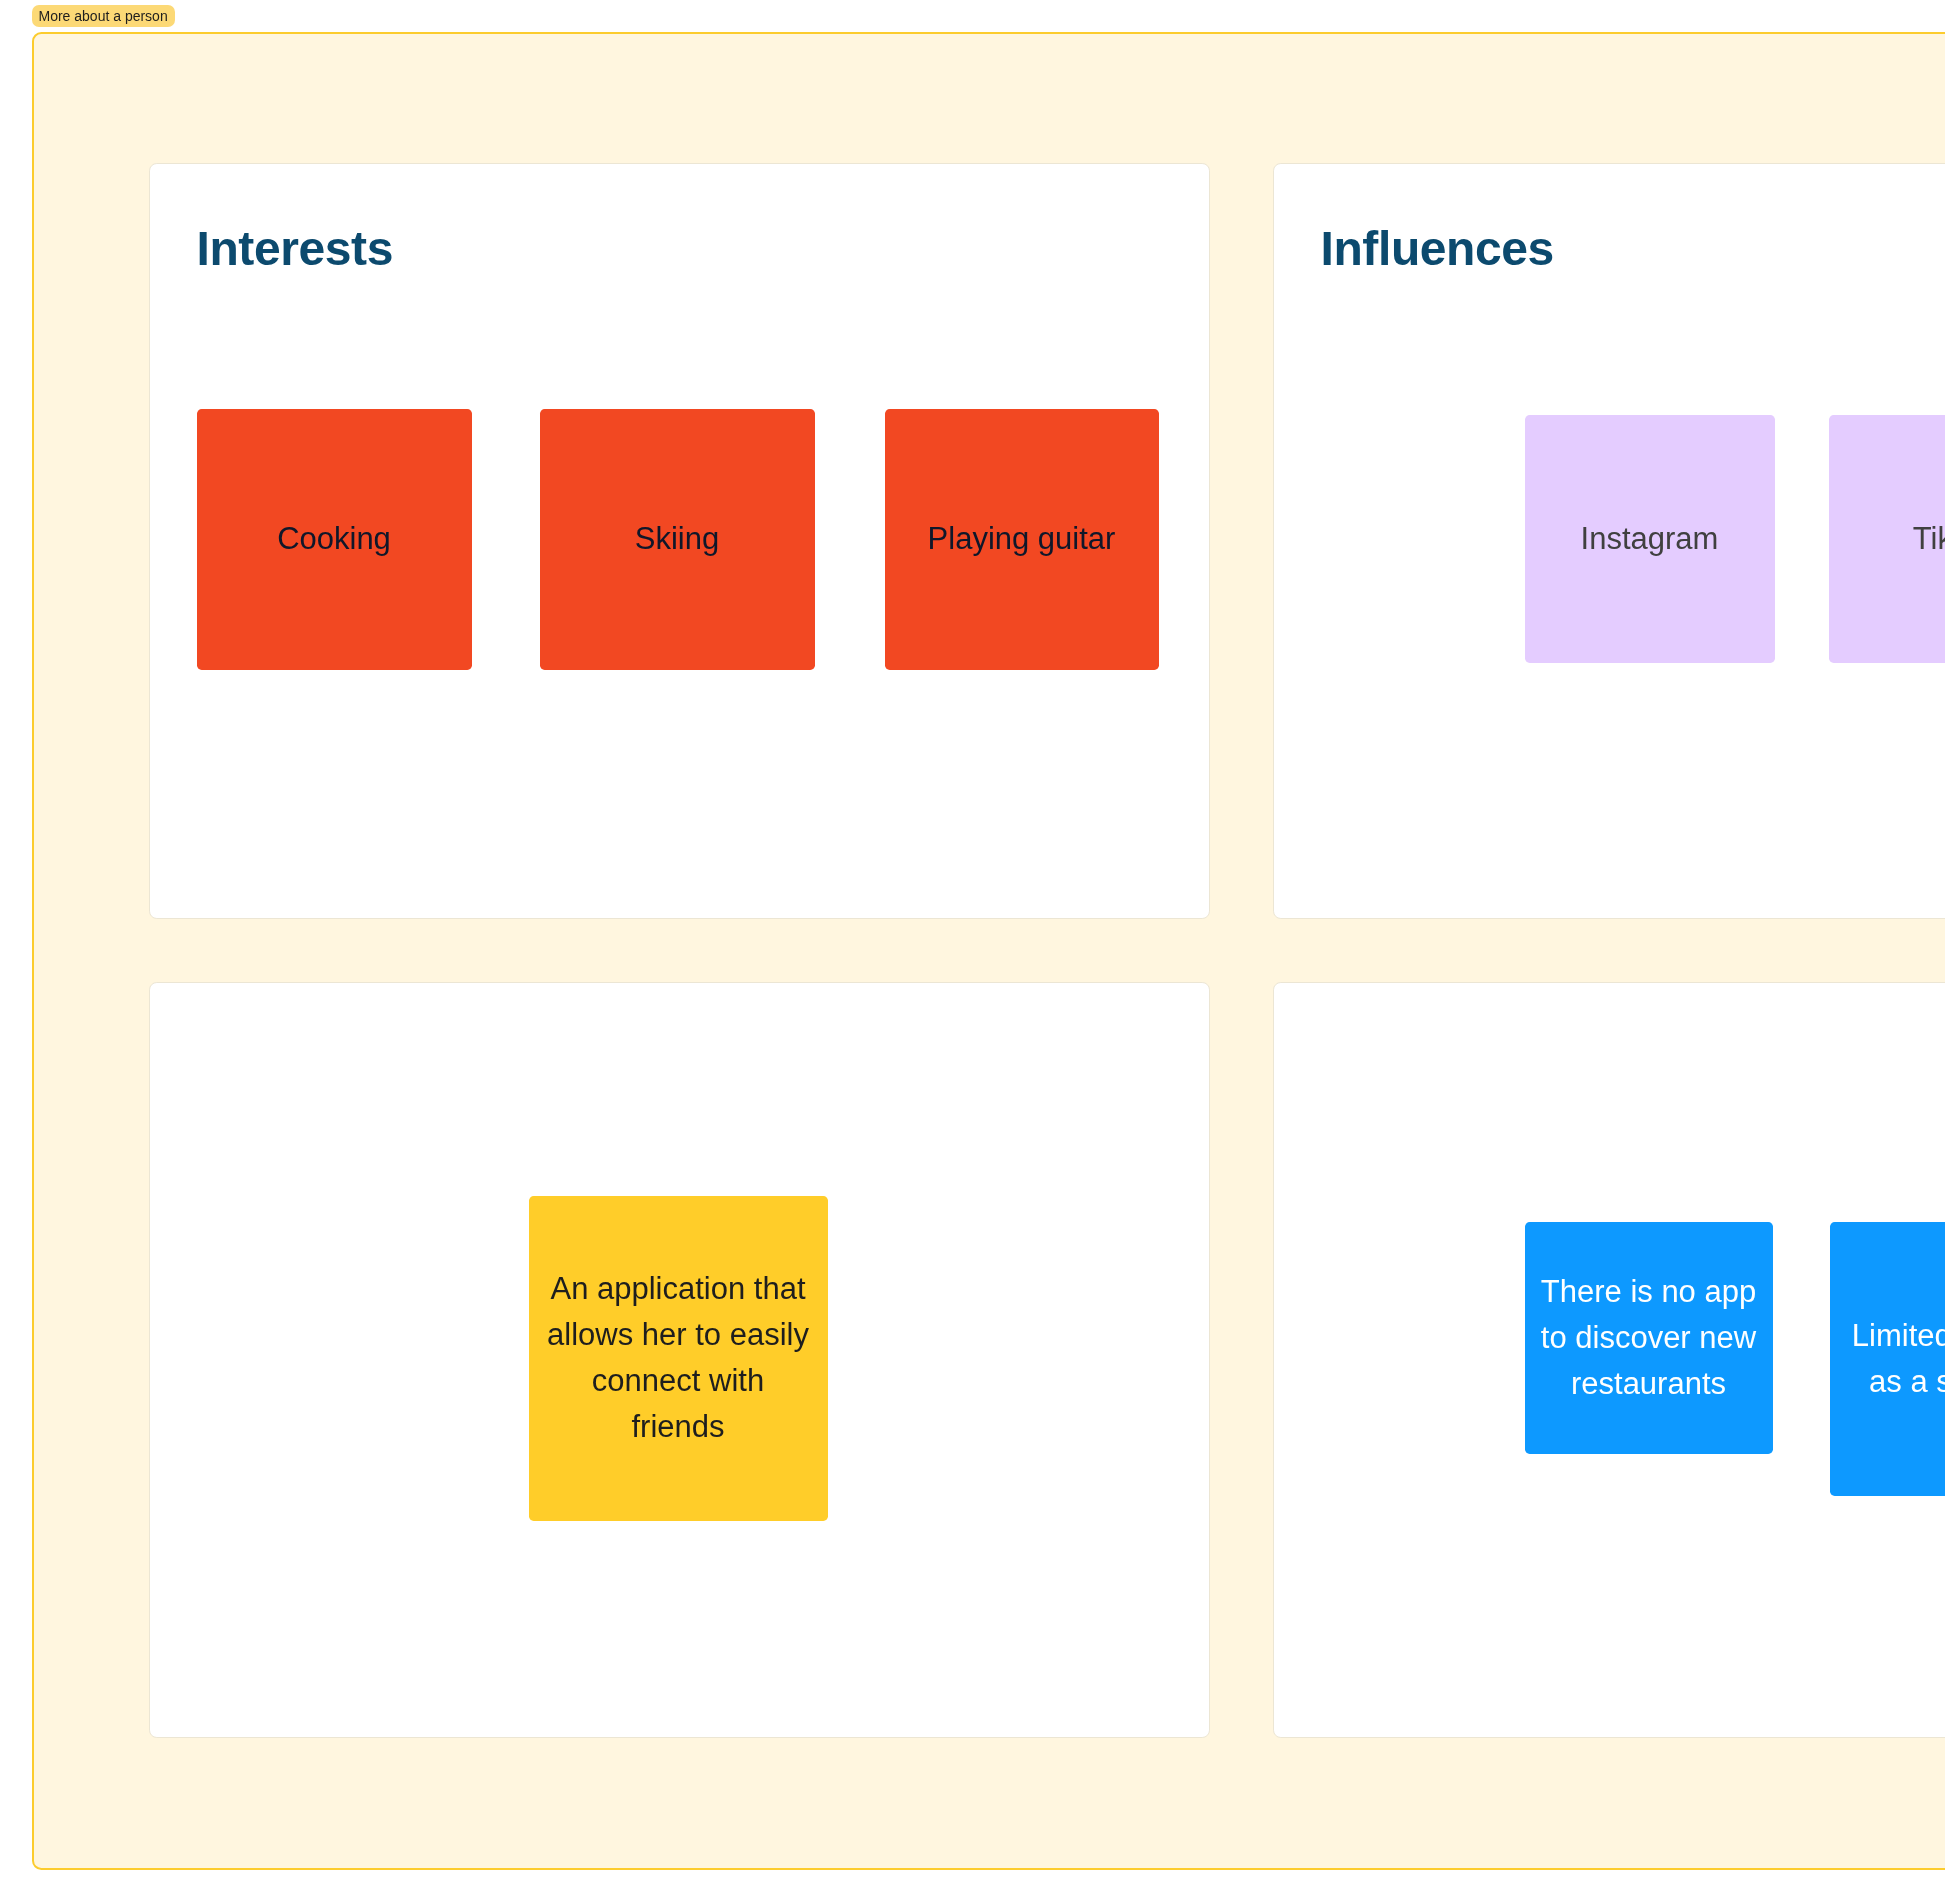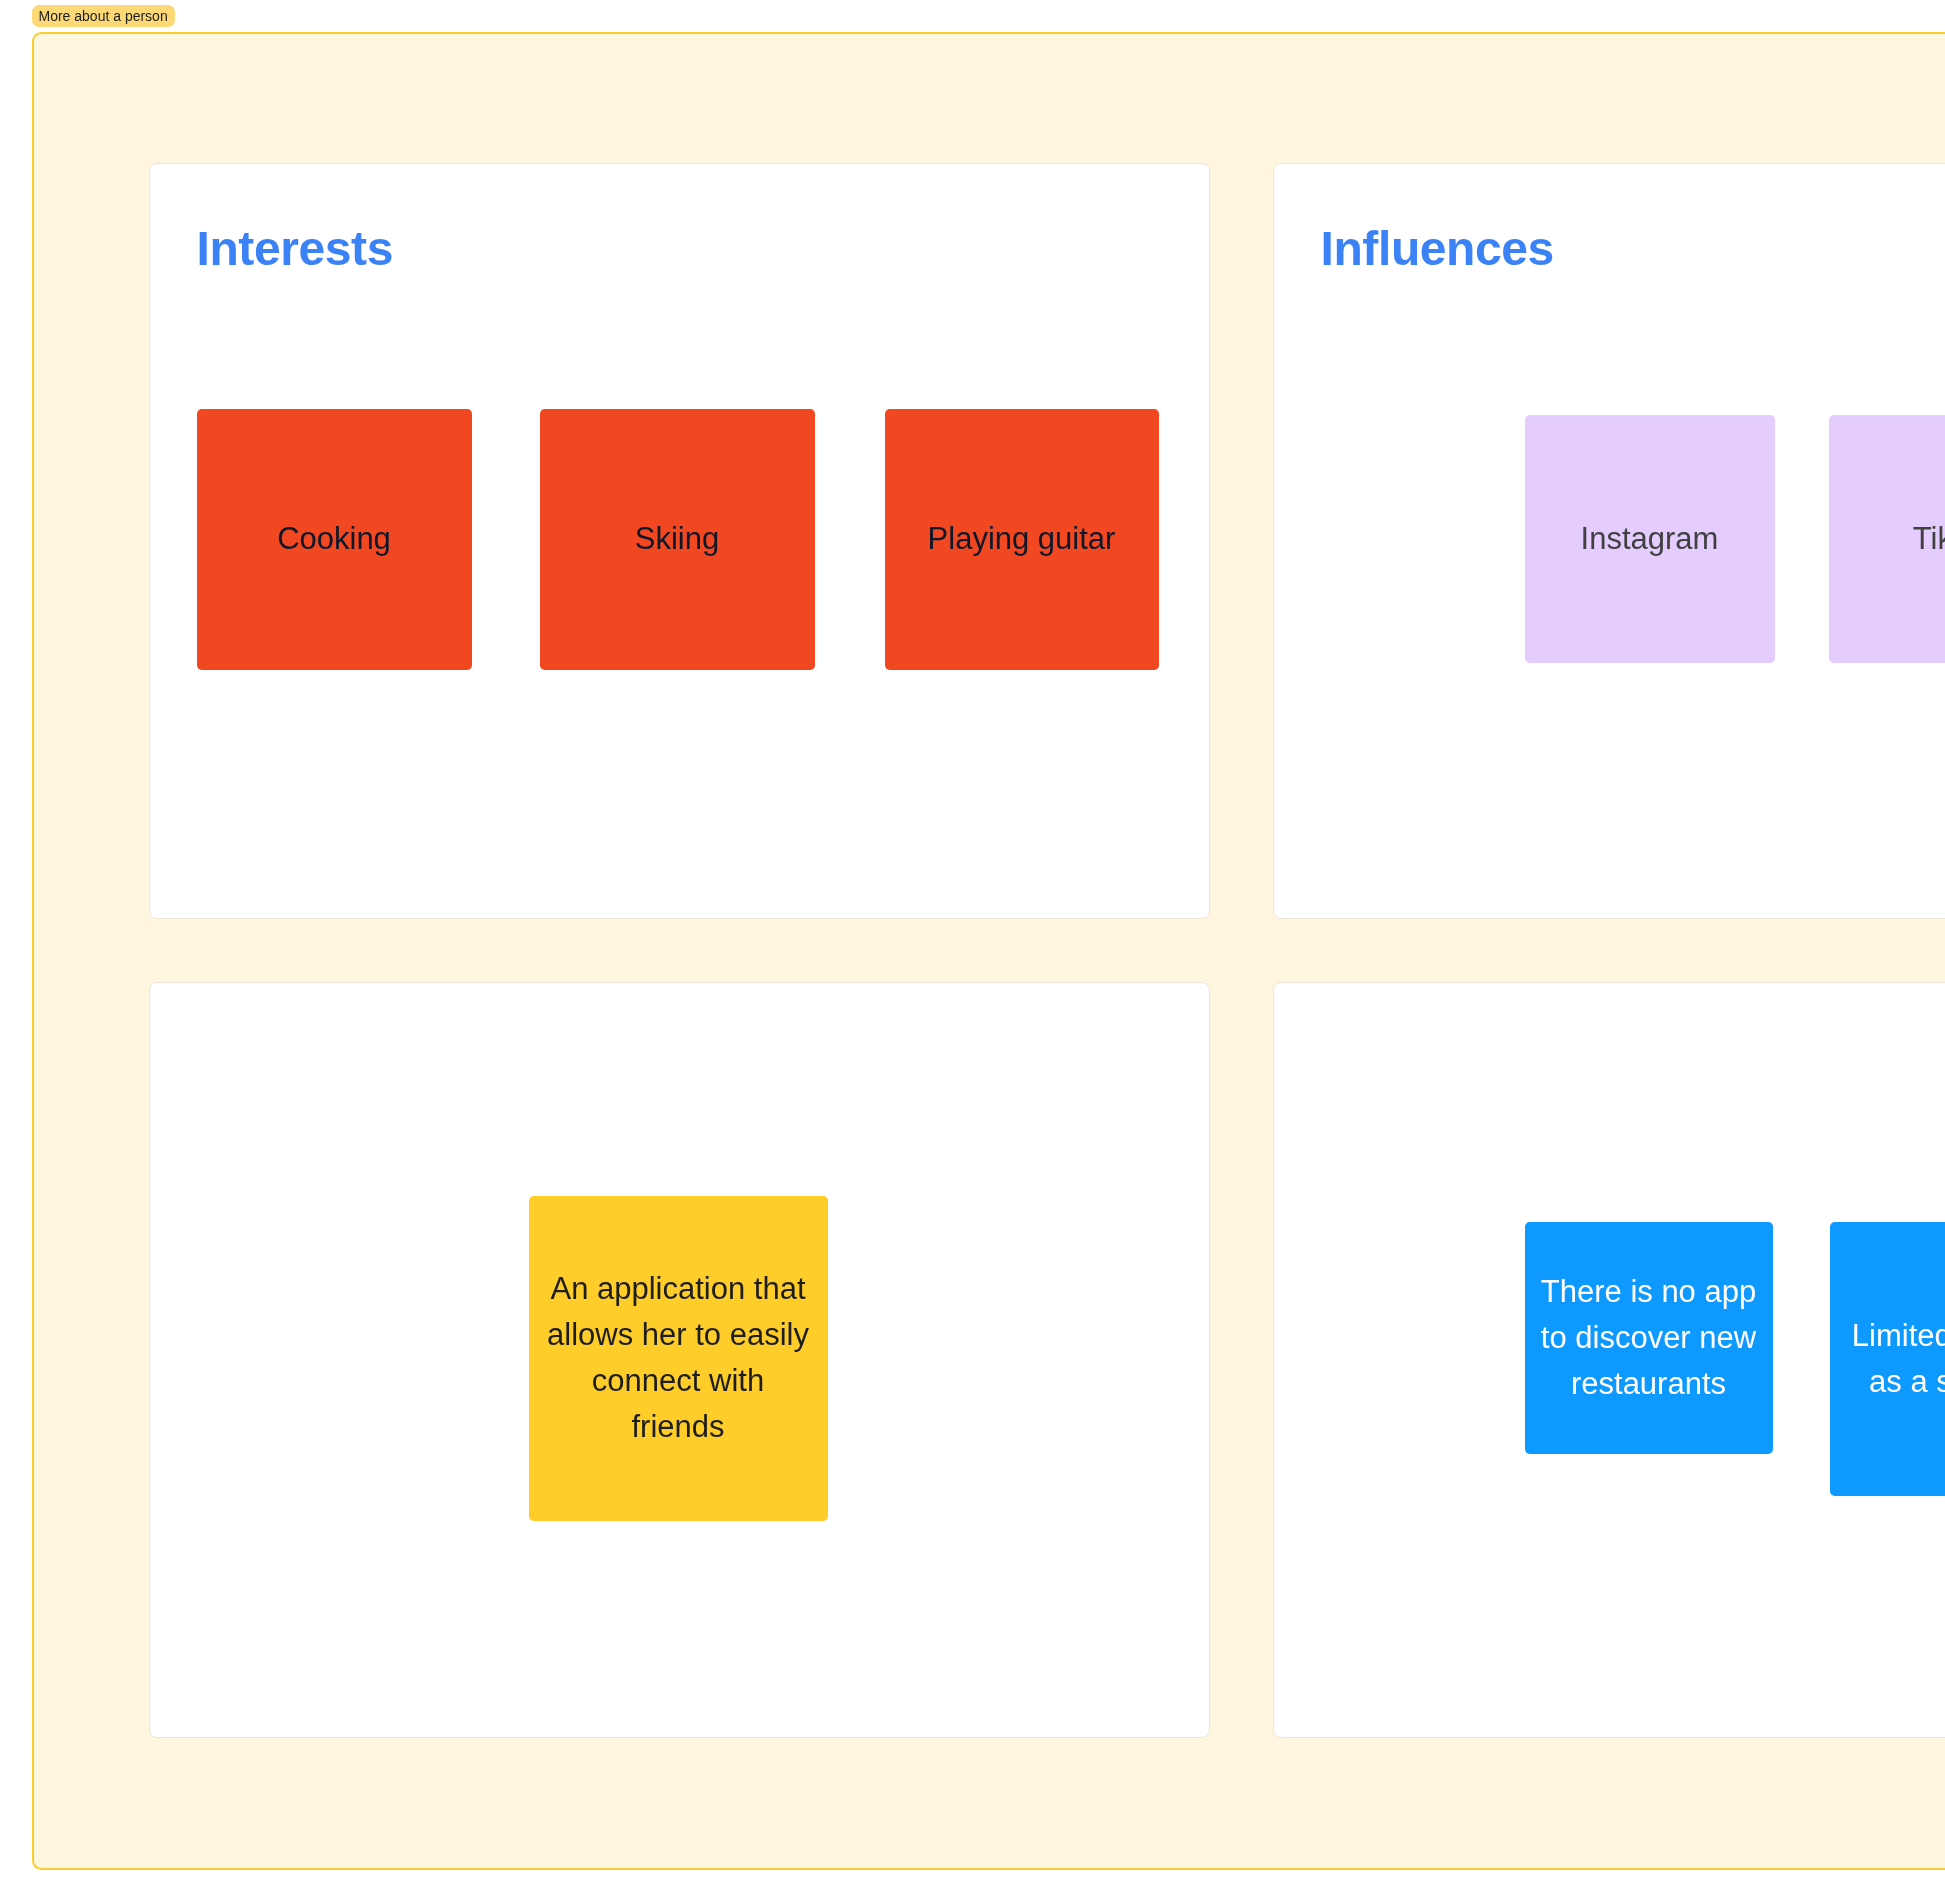--- a/index.html
+++ b/index.html
@@ -20,21 +20,21 @@
     position:absolute; left:31.5px; top:31.5px; width:2417px; height:1838px;
     box-sizing:border-box; background:#fff6df;
     border:2.3px solid #fccc2e; border-radius:9.3px;
   }
   .panel {
     position:absolute; width:1061px; height:756px; box-sizing:border-box;
     background:#ffffff; border:1.9px solid #ece6d4; border-radius:7.8px;
   }
   .panel-title {
     position:absolute; left:47px; top:56px;
-    font-size:48px; font-weight:bold; line-height:58px; color:#3b82f6;
+    font-size:48px; font-weight:bold; line-height:58px; color:#0c4a6e;
     letter-spacing:-0.4px; white-space:nowrap;
   }
   .sticky {
     position:absolute; box-sizing:border-box; border-radius:4.7px;
     display:flex; align-items:center; justify-content:center; text-align:center;
     font-size:31px; line-height:46px; padding:0 19.5px;
   }
   .sticky span { display:block; }
   .red { background:#f24822; color:#0f172a;text-align:center; }
   .purple { background:#e4ccff; color:#404040; }

